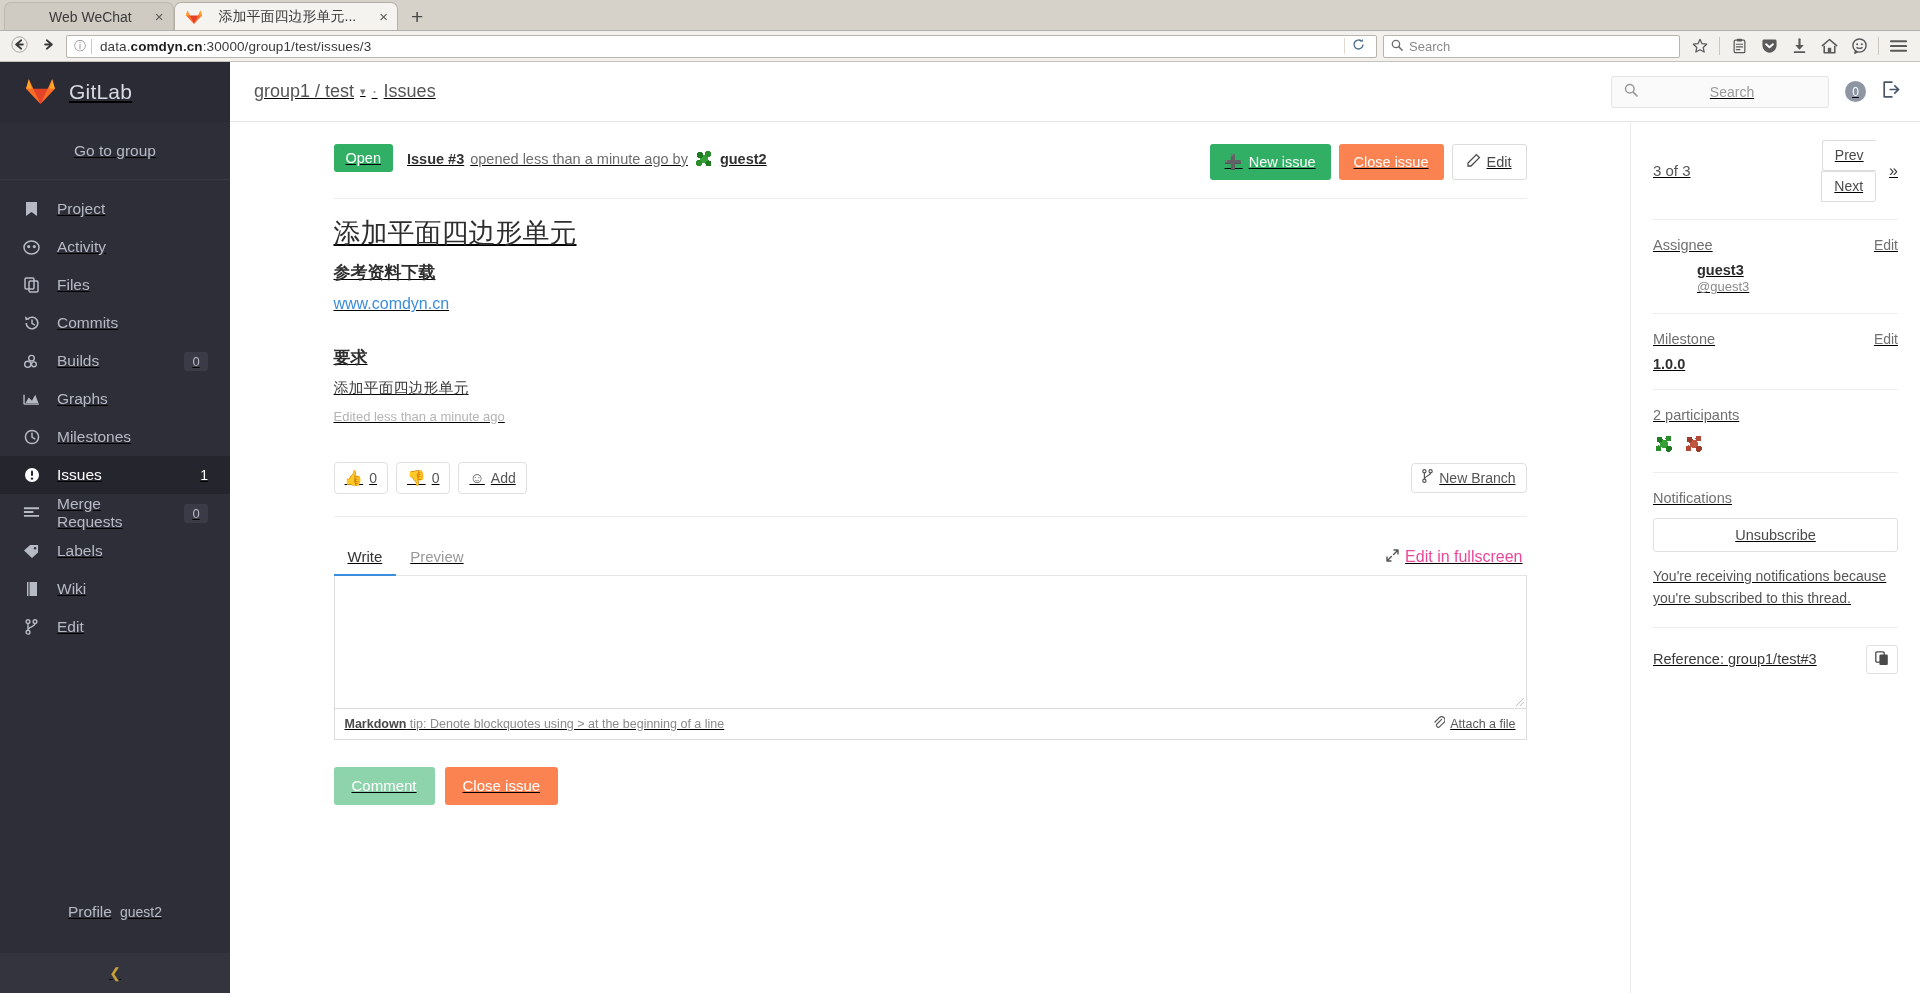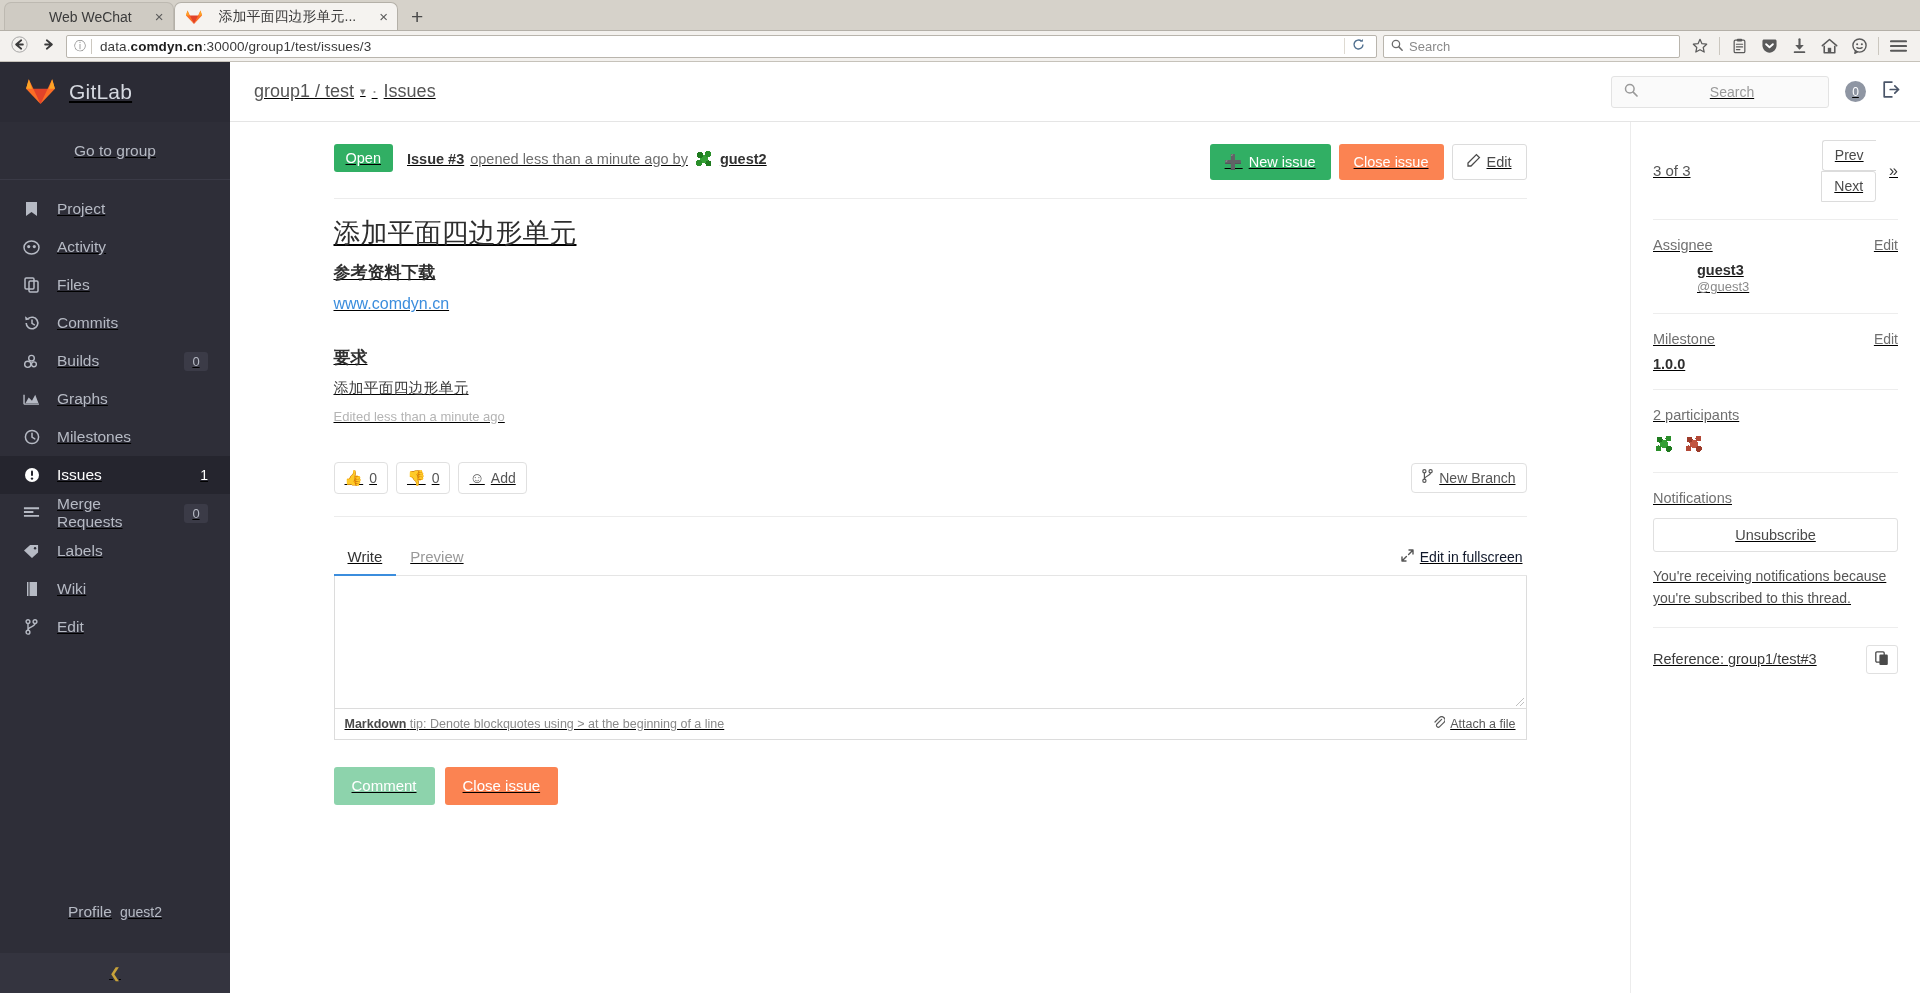--- a/index.html
+++ b/index.html
@@ -180,21 +180,21 @@
   }
   .award .emo { font-size: 15px; }
   .new-branch { margin-left: auto; }
 
   .hr2 { height: 1px; background: #ececec; margin: 22px 0 0 0; }
 
   .comment-box { margin-top: 22px; }
   .tabs { display: flex; align-items: center; border-bottom: 1px solid #e5e5e5; }
   .tabitem { padding: 9px 14px; font-size: 15px; color: #999; position: relative; }
   .tabitem.sel { color: #333; border-bottom: 2px solid #3b8ddd; margin-bottom: -1px; }
-  .fullscreen { margin-left: auto; font-size: 14px; color: #0f172a; display: flex; align-items: center; gap: 6px; padding-right: 4px; }
+  .fullscreen { margin-left: auto; font-size: 16px; color: #ec4899; display: flex; align-items: center; gap: 6px; padding-right: 4px; }
 
   .ta-wrap { border: 1px solid #dcdcdc; border-top: none; }
   .ta {
     width: 100%; height: 132px; border: none; outline: none; resize: none;
     padding: 10px; font-size: 14px; font-family: "Liberation Sans", sans-serif;
     display: block;
   }
   .ta-resize { position: relative; }
   .ta-resize::after {
     content: ""; position: absolute; right: 2px; bottom: 2px; width: 8px; height: 8px;

